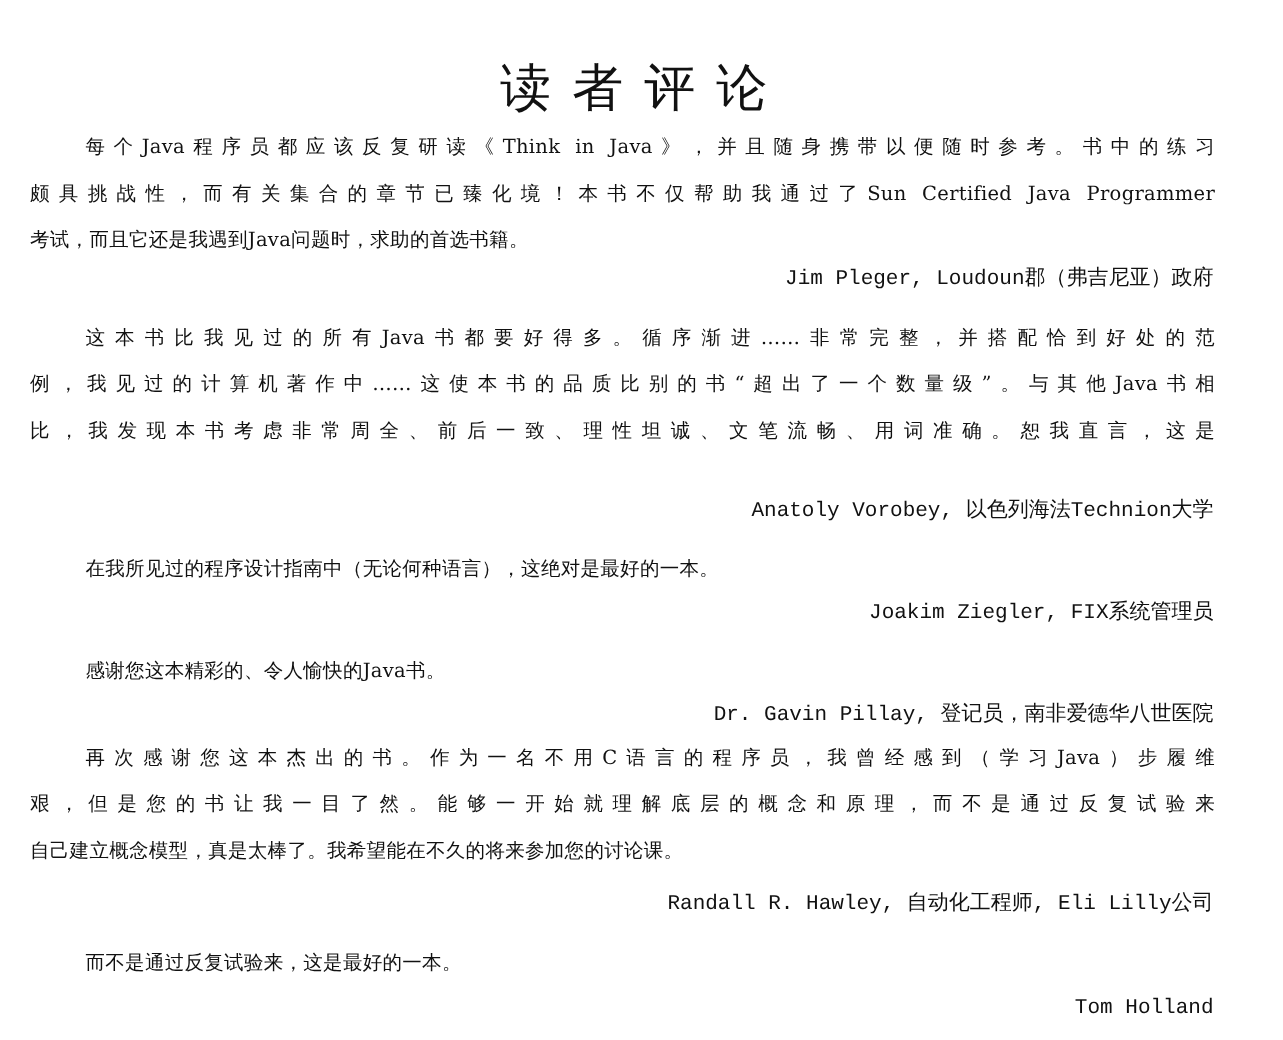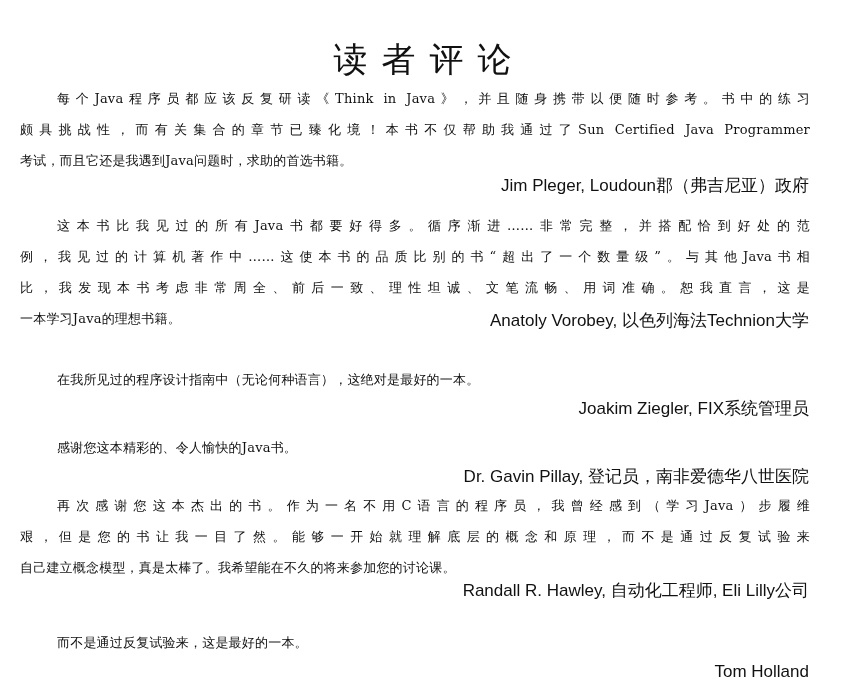--- a/index.html
+++ b/index.html
@@ -53,22 +53,22 @@
     .line.indent {
       padding-left: 37px;
     }
     .line.last {
       text-align-last: left;
     }
     .attrib {
       position: absolute;
       right: 46px;
       white-space: nowrap;
-      font-family: Liberation Sans, sans-serif;
-      font-size: 17px;
+      font-family: Liberation Mono, monospace;
+      font-size: 14px;
       line-height: 30px;
       text-align: right;
     }
   </style>
 </head>
 <body>
 
 <div class="page">
 
   <h1 class="title">读者评论</h1>
@@ -77,39 +77,38 @@
     <span class="line indent">每个Java程序员都应该反复研读《Think in Java》，并且随身携带以便随时参考。书中的练习</span>
     <span class="line">颇具挑战性，而有关集合的章节已臻化境！本书不仅帮助我通过了Sun Certified Java Programmer</span>
     <span class="line last">考试，而且它还是我遇到Java问题时，求助的首选书籍。</span>
   </div>
   <div class="attrib" style="top:171px;">Jim Pleger, Loudoun郡（弗吉尼亚）政府</div>
 
   <div class="review" style="top:210px;">
     <span class="line indent">这本书比我见过的所有Java书都要好得多。循序渐进……非常完整，并搭配恰到好处的范</span>
     <span class="line">例，我见过的计算机著作中……这使本书的品质比别的书“超出了一个数量级”。与其他Java书相</span>
     <span class="line">比，我发现本书考虑非常周全、前后一致、理性坦诚、文笔流畅、用词准确。恕我直言，这是</span>
-    <span class="line last">一本学习Java的理想书籍。</span>
   </div>
-  <div class="attrib" style="top:306px;">Anatoly Vorobey, 以色列海法Technion大学</div>
+  <div class="attrib" style="top:326px;">Anatoly Vorobey, 以色列海法Technion大学</div>
 
   <div class="review" style="top:364px;">
     <span class="line indent last">在我所见过的程序设计指南中（无论何种语言），这绝对是最好的一本。</span>
   </div>
   <div class="attrib" style="top:394px;">Joakim Ziegler, FIX系统管理员</div>
 
   <div class="review" style="top:432px;">
     <span class="line indent last">感谢您这本精彩的、令人愉快的Java书。</span>
   </div>
   <div class="attrib" style="top:462px;">Dr. Gavin Pillay, 登记员，南非爱德华八世医院</div>
 
   <div class="review" style="top:490px;">
     <span class="line indent">再次感谢您这本杰出的书。作为一名不用C语言的程序员，我曾经感到（学习Java）步履维</span>
     <span class="line">艰，但是您的书让我一目了然。能够一开始就理解底层的概念和原理，而不是通过反复试验来</span>
     <span class="line last">自己建立概念模型，真是太棒了。我希望能在不久的将来参加您的讨论课。</span>
   </div>
-  <div class="attrib" style="top:576px;text-align:right;">Randall R. Hawley, 自动化工程师, Eli Lilly公司</div>
+  <div class="attrib" style="top:588px;text-align:right;">Randall R. Hawley, 自动化工程师, Eli Lilly公司</div>
 
   <div class="review" style="top:627px;">
     <span class="line indent last">而不是通过反复试验来，这是最好的一本。</span>
   </div>
   <div class="attrib" style="top:657px;">Tom Holland</div>
 
 </div>
 
 </body></html>

